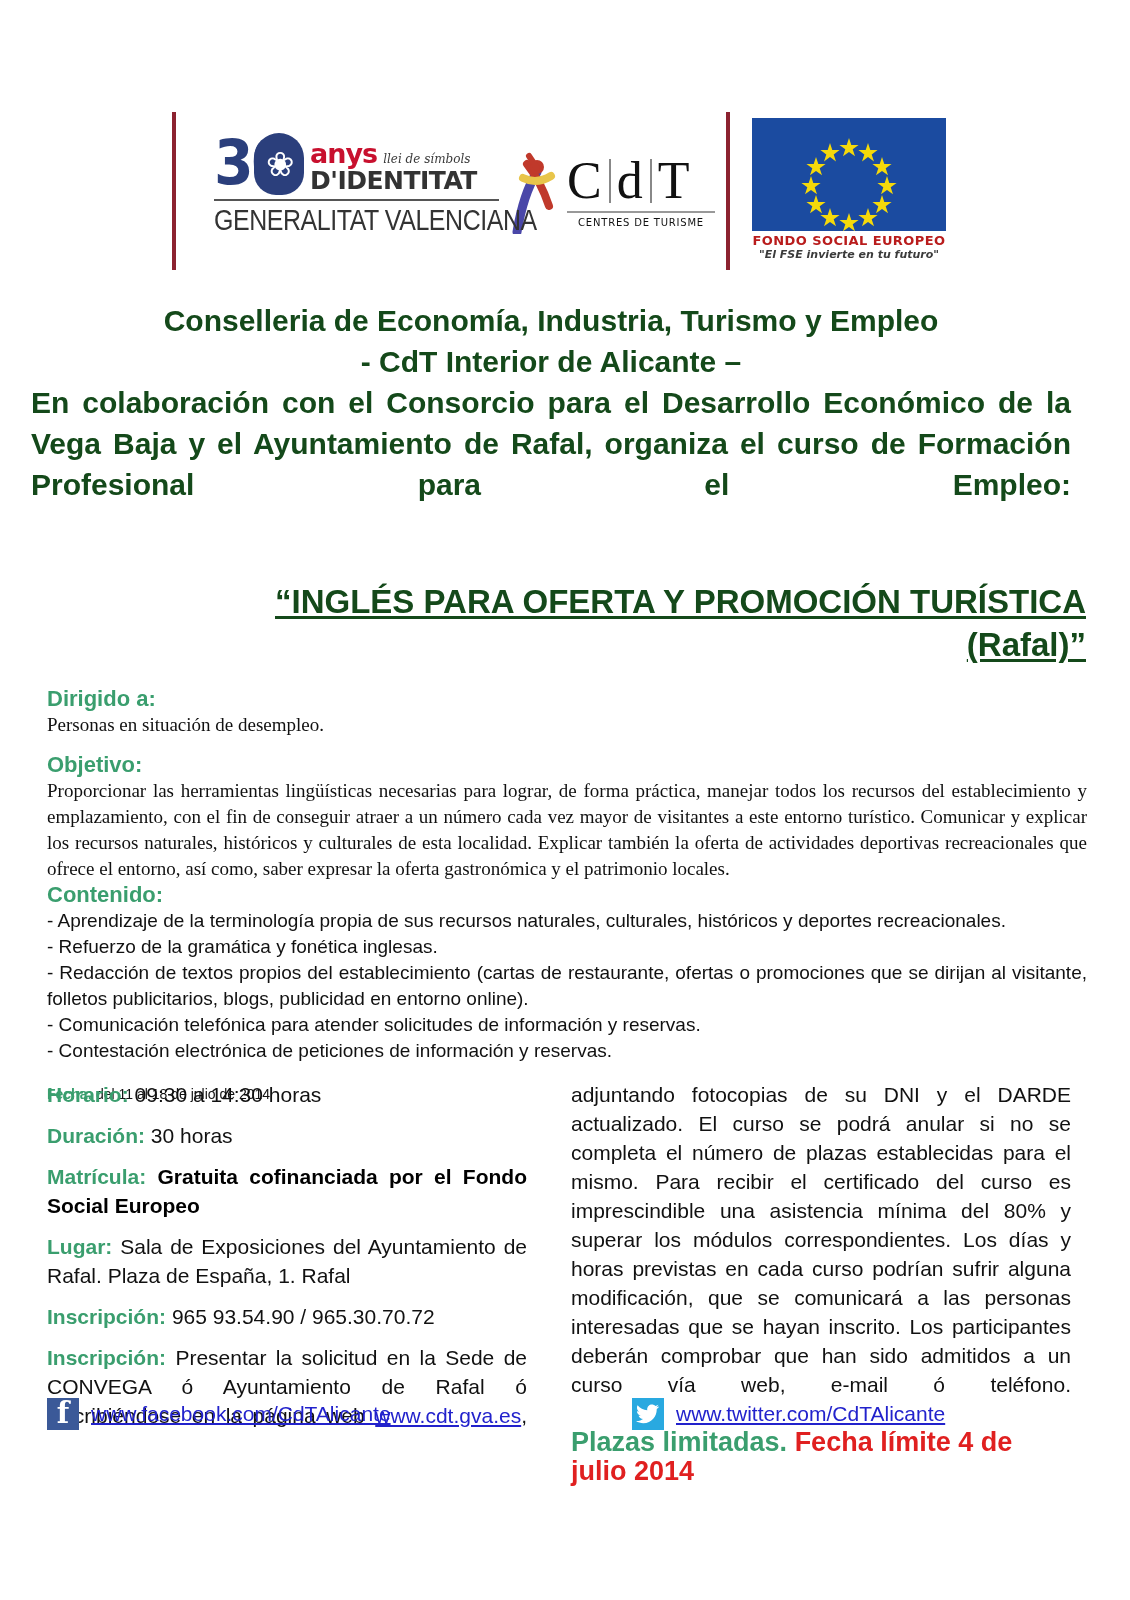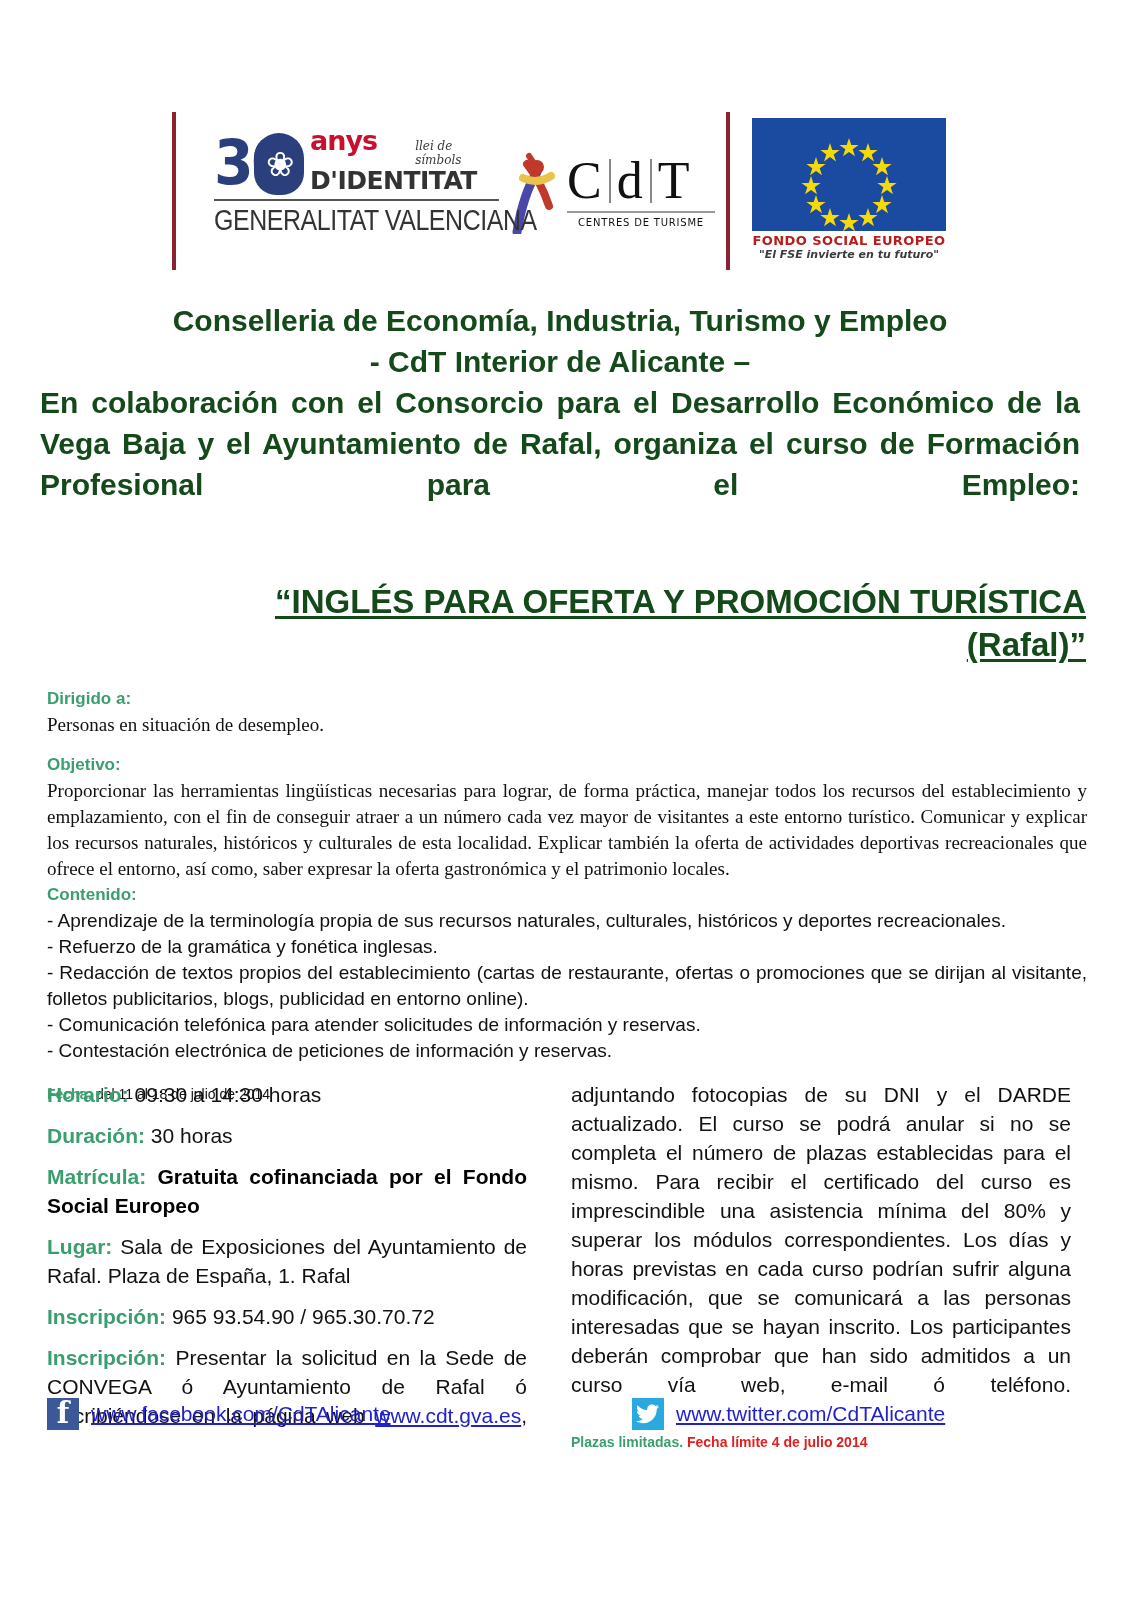--- a/index.html
+++ b/index.html
@@ -88,21 +88,20 @@
     font-family: "DejaVu Serif", serif;
   }
   .gva-anys-block {
     flex: 1 1 auto;
     padding-left: 4px;
     padding-bottom: 2px;
   }
   .gva-anys-line {
     display: flex;
     align-items: baseline;
-    gap: 32px;
   }
   .gva-anys {
     font-family: "DejaVu Sans", sans-serif;
     font-weight: bold;
     font-size: 27px;
     line-height: 27px;
     color: #c8102e;
     letter-spacing: -1px;
   }
   .gva-llei {
@@ -212,21 +211,21 @@
     font-weight: bold;
     font-size: 11px;
     color: #3b3b3b;
     text-align: center;
     width: 194px;
   }
 
   
   .intro {
     position: absolute;
-    left: 40px;
+    left: 31px;
     top: 300px;
     width: 1040px;
   }
   .intro p {
     margin: 0;
     font-family: "Liberation Sans", sans-serif;
     font-weight: bold;
     font-size: 30px;
     line-height: 41px;
     color: #14491a;
@@ -265,21 +264,21 @@
     top: 686px;
     width: 1040px;
   }
   .lbl {
     color: #3a9e6e;
     font-weight: bold;
   }
   .sec-head {
     font-family: "Liberation Sans", sans-serif;
     font-weight: bold;
-    font-size: 17px;
+    font-size: 22px;
     line-height: 26px;
     color: #3a9e6e;
     margin: 0;
   }
   .sec-head.sp { margin-top: 14px; }
   .body-text {
     font-family: Liberation Serif, serif;
     font-size: 19px;
     line-height: 26px;
     color: #111111;
@@ -337,21 +336,21 @@
     font-family: "Liberation Sans", sans-serif;
     font-size: 21px;
     line-height: 29px;
     color: #111111;
     margin: 0;
     text-align: justify;
   }
   .rtext::after { content: ""; display: inline-block; width: 100%; }
   .limit {
     font-family: "Liberation Sans", sans-serif;
-    font-size: 14px;
+    font-size: 27px;
     line-height: 29px;
     font-weight: bold;
     margin: 0;
   }
   .limit .green { color: #3a9e6e; }
   .limit .red { color: #e02020; }
 
   a.weblink {
     color: #2222cc;
     text-decoration: underline;

